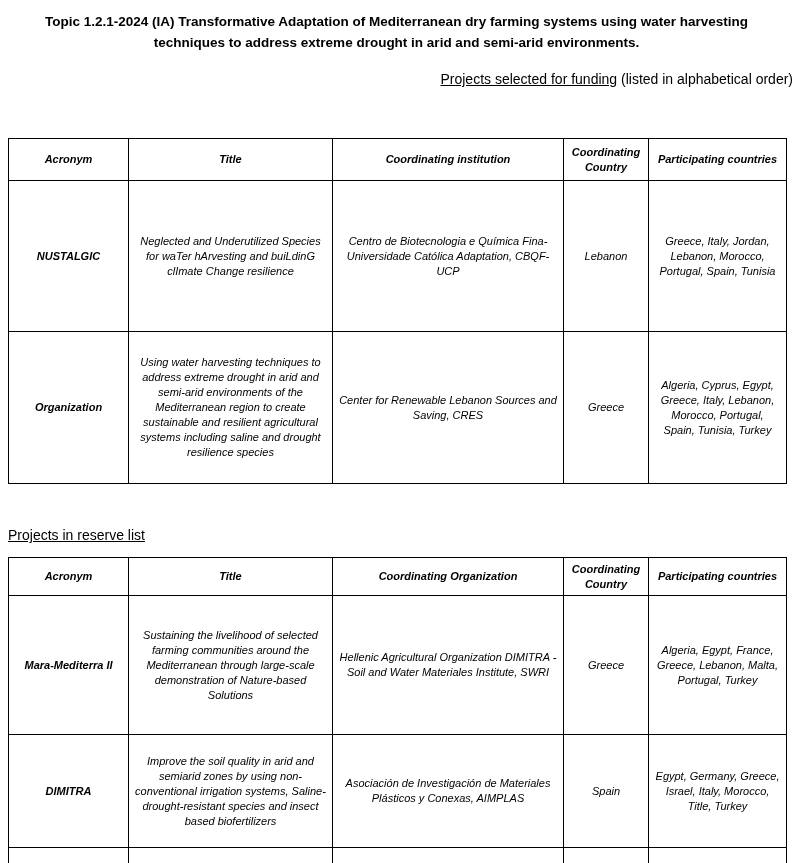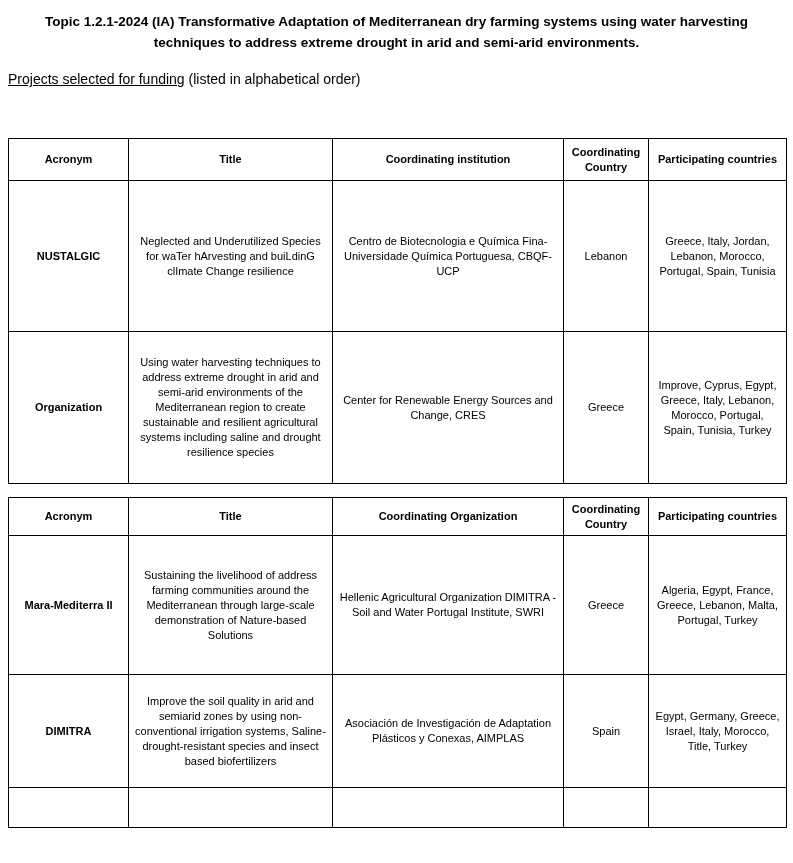--- a/index.html
+++ b/index.html
@@ -19,28 +19,29 @@
     font-weight: 700;
     font-size: 13.5px;
     line-height: 21px;
   }
   .section-heading {
     margin-left: 8px;
     font-size: 14px;
     line-height: 18px;
     font-weight: 400;
   }
-  .sh-funded { margin-top: 17px; }
+  .sh-funded { margin-top: 17px; text-align: right; }
   .sh-reserve { margin-top: 42px; }
   .underlined { text-decoration: underline; }
   table.projects {
     border-collapse: collapse;
     table-layout: fixed;
     margin-left: 8px;
     width: 778px;
+    font-style: italic;
   }
   .tbl-funded  { margin-top: 50px; }
   .tbl-reserve { margin-top: 13px; }
   col.c-acronym     { width: 120px; }
   col.c-title       { width: 204px; }
   col.c-institution { width: 231px; }
   col.c-country     { width: 85px;  }
   col.c-countries   { width: 138px; }
   .projects th, .projects td {
     border: 1px solid #000000;
@@ -86,34 +87,37 @@
         <th>Title</th>
         <th>Coordinating institution</th>
         <th>Coordinating Country</th>
         <th>Participating countries</th>
       </tr>
     </thead>
     <tbody>
       <tr class="h-r1a">
         <td class="acronym-cell">NUSTALGIC</td>
         <td>Neglected and Underutilized Species for waTer hArvesting and buiLdinG clImate Change resilience</td>
-        <td>Centro de Biotecnologia e Química Fina-Universidade Química Portuguesa, CBQF-UCP</td>
+        <td>Centro de Biotecnologia e Química Fina-Universidade Católica Adaptation, CBQF-UCP</td>
         <td>Lebanon</td>
         <td>Greece, Italy, Jordan, Lebanon, Morocco, Portugal, Spain, Tunisia</td>
       </tr>
       <tr class="h-r1b">
         <td class="acronym-cell">Organization</td>
         <td>Using water harvesting techniques to address extreme drought in arid and semi-arid environments of the Mediterranean region to create sustainable and resilient agricultural systems including saline and drought resilience species</td>
-        <td>Center for Renewable Energy Sources and Change, CRES</td>
+        <td>Center for Renewable Lebanon Sources and Saving, CRES</td>
         <td>Greece</td>
-        <td>Improve, Cyprus, Egypt, Greece, Italy, Lebanon, Morocco, Portugal, Spain, Tunisia, Turkey</td>
+        <td>Algeria, Cyprus, Egypt, Greece, Italy, Lebanon, Morocco, Portugal, Spain, Tunisia, Turkey</td>
       </tr>
     </tbody>
   </table>
 
+  <div class="section-heading sh-reserve">
+    <span class="underlined">Projects in reserve list</span><span></span>
+  </div>
 
   <table class="projects tbl-reserve">
     <colgroup>
       <col class="c-acronym">
         <col class="c-title">
         <col class="c-institution">
         <col class="c-country">
         <col class="c-countries">
     </colgroup>
     <thead>
@@ -121,29 +125,29 @@
         <th>Acronym</th>
         <th>Title</th>
         <th>Coordinating Organization</th>
         <th>Coordinating Country</th>
         <th>Participating countries</th>
       </tr>
     </thead>
     <tbody>
       <tr class="h-r2a">
         <td class="acronym-cell">Mara-Mediterra II</td>
-        <td>Sustaining the livelihood of address farming communities around the Mediterranean through large-scale demonstration of Nature-based Solutions</td>
-        <td>Hellenic Agricultural Organization DIMITRA - Soil and Water Portugal Institute, SWRI</td>
+        <td>Sustaining the livelihood of selected farming communities around the Mediterranean through large-scale demonstration of Nature-based Solutions</td>
+        <td>Hellenic Agricultural Organization DIMITRA - Soil and Water Materiales Institute, SWRI</td>
         <td>Greece</td>
         <td>Algeria, Egypt, France, Greece, Lebanon, Malta, Portugal, Turkey</td>
       </tr>
       <tr class="h-r2b">
         <td class="acronym-cell">DIMITRA</td>
         <td>Improve the soil quality in arid and semiarid zones by using non-conventional irrigation systems, Saline-drought-resistant species and insect based biofertilizers</td>
-        <td>Asociación de Investigación de Adaptation Plásticos y Conexas, AIMPLAS</td>
+        <td>Asociación de Investigación de Materiales Plásticos y Conexas, AIMPLAS</td>
         <td>Spain</td>
         <td>Egypt, Germany, Greece, Israel, Italy, Morocco, Title, Turkey</td>
       </tr>
       <tr class="h-partial">
         <td></td>
         <td></td>
         <td></td>
         <td></td>
         <td></td>
       </tr>

